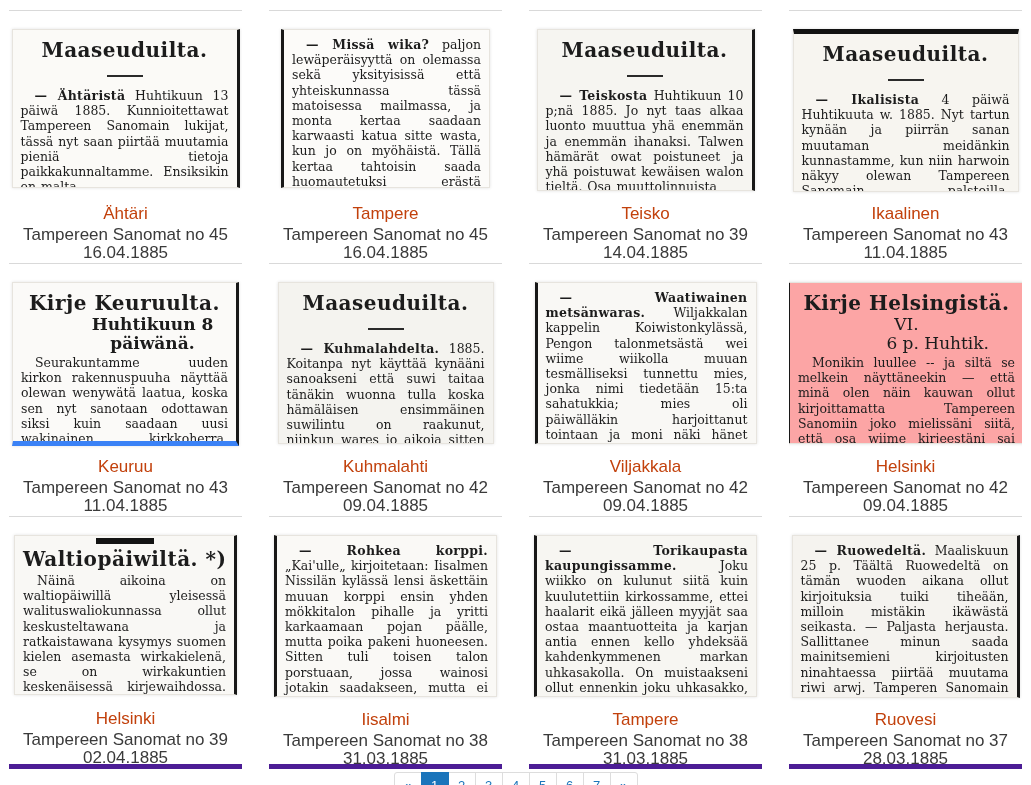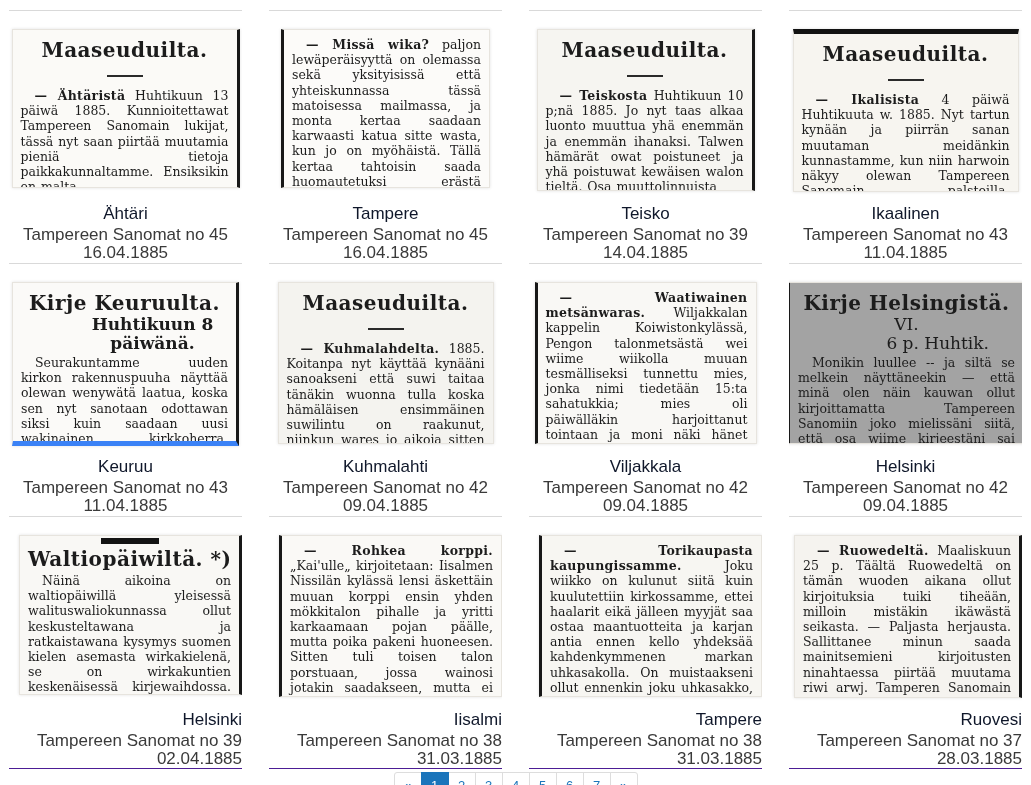--- a/index.html
+++ b/index.html
@@ -20,21 +20,21 @@
   .card {
     border-top: 1px solid #d9d9d9;
     height: 253px;
     box-sizing: border-box;
     display: flex;
     flex-direction: column;
     align-items: center;
     cursor: pointer;
     overflow: hidden;
   }
-  .card.last-row { border-bottom: 1px solid #4c1d95; align-items: flex-end; }
+  .card.last-row { border-bottom: 5px solid #4c1d95; }
   .clip-wrap {
     height: 179px;
     padding-top: 18px;
     box-sizing: border-box;
     display: flex;
     align-items: flex-start;
     justify-content: center;
   }
   .clip {
     box-sizing: border-box;
@@ -77,21 +77,21 @@
     line-height: 15.2px;
     text-align: justify;
     text-indent: 14px;
     word-spacing: 1px;
   }
   .clip-body b { letter-spacing: 0.3px; }
   .card-title {
     margin: 13px 0 0 0;
     font-size: 17px;
     font-weight: 400;
-    color: #0f172a;
+    color: #c2410c;
     line-height: 21px;
   }
   .card-source, .card-date {
     font-size: 17px;
     color: #3a3a3a;
     line-height: 15px;
     margin-top: 3px;
   }
   .pagination {
     margin: 3px auto 0 auto;
@@ -199,21 +199,21 @@
         <div class="clip edge-left" style="width: 222px; height: 162px; background: rgb(249, 248, 245);">
           <p class="clip-body"><b>— Waatiwainen metsänwaras.</b> <span>Wiljakkalan kappelin Koiwistonkylässä, Pengon talonmetsästä wei wiime wiikolla muuan tesmälliseksi tunnettu mies, jonka nimi tiedetään 15:ta sahatukkia; mies oli päiwälläkin harjoittanut tointaan ja moni näki hänet tässä toimessa, jonka wuoksi puitten oikia omistaja tiesi warkaan ja waati siltä puitaan takasin</span></p>
         </div>
       </div>
       <h2 class="card-title">Viljakkala</h2>
       <div class="card-source">Tampereen Sanomat no 42</div>
       <div class="card-date">09.04.1885</div>
     </article>
     <article class="card">
       <div class="clip-wrap">
-        <div class="clip edge-left" style="width: 237px; height: 162px; background: #a3a3a3;">
+        <div class="clip edge-left" style="width: 237px; height: 162px; background: #fca5a5;">
           <div class="clip-heading">Kirje Helsingistä.</div>
           <div class="clip-sub sub-center">VI.</div>
           <div class="clip-sub sub-right">6 p. Huhtik.</div>
           <p class="clip-body"><span>Monikin luullee -- ja siltä se melkein näyttäneekin — että minä olen näin kauwan ollut kirjoittamatta Tampereen Sanomiin joko mielissäni siitä, että osa wiime kirjeestäni sai kunnian tulla pääkaupungin ruot-</span></p>
         </div>
       </div>
       <h2 class="card-title">Helsinki</h2>
       <div class="card-source">Tampereen Sanomat no 42</div>
       <div class="card-date">09.04.1885</div>
     </article>

